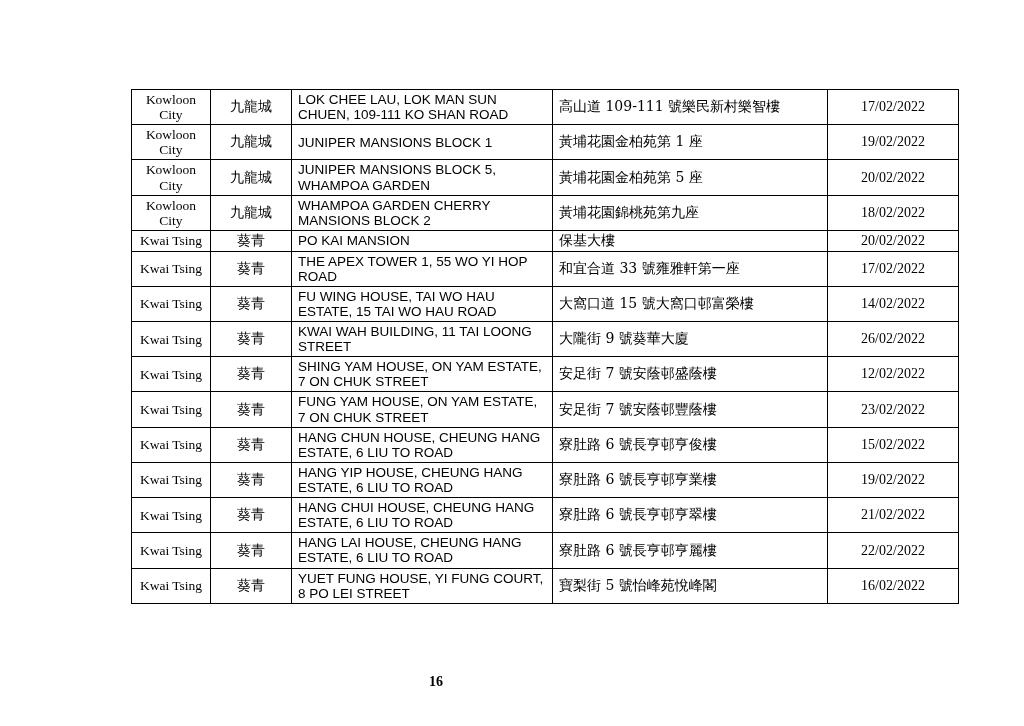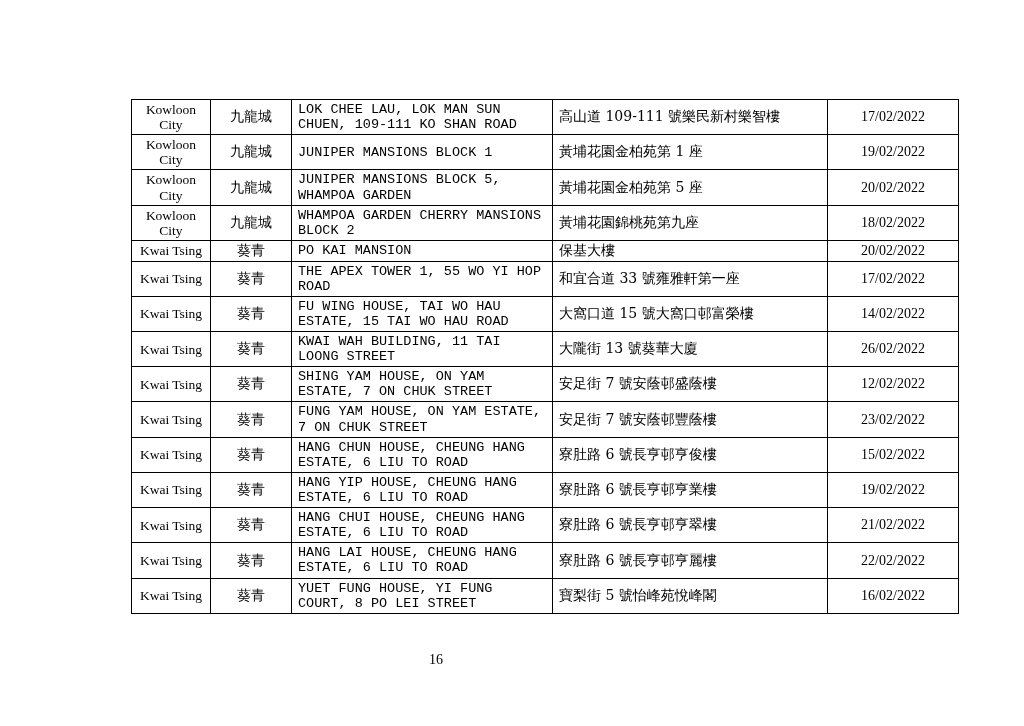--- a/index.html
+++ b/index.html
@@ -17,21 +17,21 @@
   }
   .page {
     width: 1024px;
     height: 726px;
     position: relative;
     box-sizing: border-box;
   }
   .table-wrap {
     position: absolute;
     left: 131px;
-    top: 99px;
+    top: 89px;
     width: 762px;
   }
   table.districts {
     border-collapse: collapse;
     width: 762px;
     table-layout: fixed;
   }
   table.districts td {
     border: 1px solid #000000;
     padding: 2px 6px;
@@ -46,43 +46,44 @@
   }
   td.col-district-zh {
     width: 68px;
     text-align: center;
     font-family: "DejaVu Serif", serif;
     font-size: 14px;
   }
   td.col-building-en {
     width: 248px;
     text-align: left;
-    font-family: Liberation Mono, monospace;
+    font-family: Liberation Sans, sans-serif;
     font-size: 13.5px;
   }
   td.col-building-zh {
     width: 262px;
     text-align: left;
     font-family: "DejaVu Serif", serif;
     font-size: 14px;
   }
   td.col-date {
     width: 118px;
     text-align: center;
     font-family: "Liberation Serif", serif;
     font-size: 14px;
   }
   .page-number {
     position: absolute;
     left: 0;
-    top: 652px;
+    top: 674px;
     width: 872px;
     text-align: center;
     font-family: "Liberation Serif", serif;
     font-size: 14px;
+    font-weight: bold;
   }
 </style>
 </head>
 <body>
 
 <div class="page">
 
   <div class="table-wrap">
     <table class="districts">
       <tbody>
@@ -140,21 +141,21 @@
           <td class="col-district-zh">葵青</td>
           <td class="col-building-en">FU WING HOUSE, TAI WO HAU ESTATE, 15 TAI WO HAU ROAD</td>
           <td class="col-building-zh">大窩口道 15 號大窩口邨富榮樓</td>
           <td class="col-date">14/02/2022</td>
         </tr>
 
         <tr>
           <td class="col-district">Kwai Tsing</td>
           <td class="col-district-zh">葵青</td>
           <td class="col-building-en">KWAI WAH BUILDING, 11 TAI LOONG STREET</td>
-          <td class="col-building-zh">大隴街 13 號葵華大廈</td>
+          <td class="col-building-zh">大隴街 9 號葵華大廈</td>
           <td class="col-date">26/02/2022</td>
         </tr>
 
         <tr>
           <td class="col-district">Kwai Tsing</td>
           <td class="col-district-zh">葵青</td>
           <td class="col-building-en">SHING YAM HOUSE, ON YAM ESTATE, 7 ON CHUK STREET</td>
           <td class="col-building-zh">安足街 7 號安蔭邨盛蔭樓</td>
           <td class="col-date">12/02/2022</td>
         </tr>

